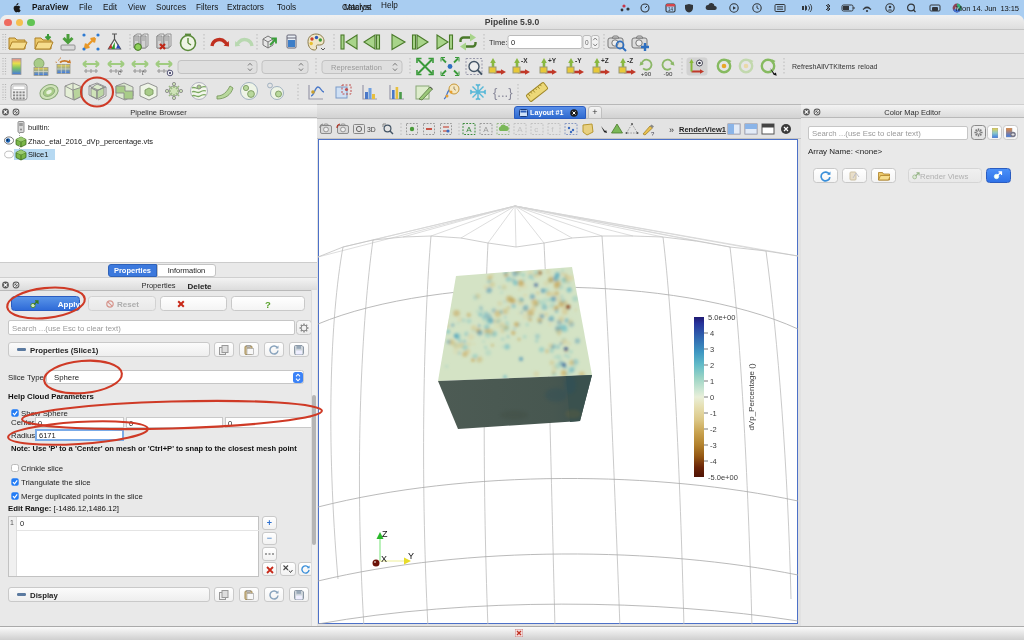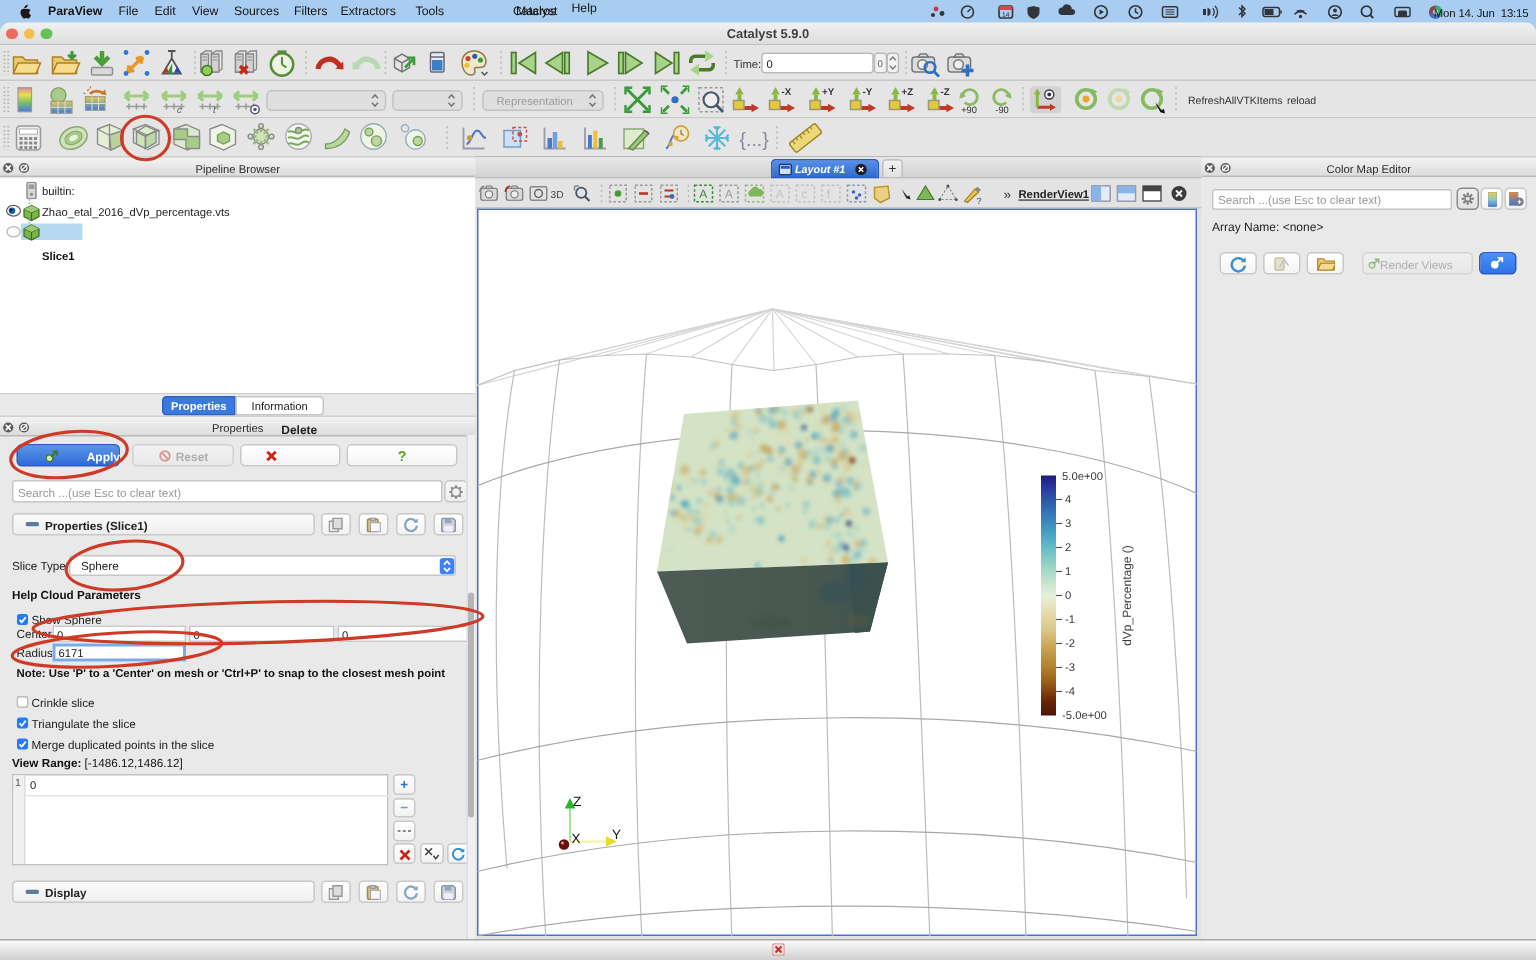--- a/index.html
+++ b/index.html
@@ -60,21 +60,21 @@
       <path d="M339 1.6a4.4 4.4 0 0 1 3.4 7.2L339 6z" fill="#2a6"></path>
       <path d="M342.4 8.8A4.4 4.4 0 0 1 335 8l4-2z" fill="#36c"></path>
       <circle cx="339" cy="6" r="1.6" fill="#eee"></circle>
     </svg>
 <div class="abs" style="right:5px;top:3.5px;font-size:7.6px;color:#141414;white-space:nowrap;letter-spacing:-0.1px;">Mon 14. Jun&nbsp; 13:15</div>
 <div class="abs" style="left:0;top:15px;width:1024px;height:625px;background:#e7e7e7;border-radius:7px 7px 0 0;"></div>
 <div class="abs" style="left:0;top:15px;width:1024px;height:15px;background:linear-gradient(#f1f1f1,#dedede);border-radius:7px 7px 0 0;border-bottom:1px solid #c3c3c3;"></div>
 <div class="abs" style="left:4.4px;top:18.6px;width:7.2px;height:7.2px;border-radius:50%;background:#ee6a5e;"></div>
 <div class="abs" style="left:15.9px;top:18.6px;width:7.2px;height:7.2px;border-radius:50%;background:#f5bf4f;"></div>
 <div class="abs" style="left:27.4px;top:18.6px;width:7.2px;height:7.2px;border-radius:50%;background:#61c454;"></div>
-<div class="abs" style="left:0;top:17px;width:1024px;text-align:center;font-size:8.6px;font-weight:bold;color:#3e3e3e;">Catalyst 5.9.0</div>
+<div class="abs" style="left:0;top:17px;width:1024px;text-align:center;font-size:8.6px;font-weight:bold;color:#3e3e3e;">Pipeline 5.9.0</div>
 <svg class="abs" style="left:0;top:30px;" width="1024" height="24" viewBox="0 0 1024 24">
       <defs>
         <linearGradient id="gmap" x1="0" y1="0" x2="0" y2="1">
           <stop offset="0" stop-color="#e08898"></stop>
           <stop offset="0.3" stop-color="#e8e04a"></stop>
           <stop offset="0.6" stop-color="#7ac464"></stop>
           <stop offset="1" stop-color="#4878e0"></stop>
         </linearGradient>
         <linearGradient id="gmap2" x1="0" y1="0" x2="0" y2="1">
           <stop offset="0" stop-color="#e8d048"></stop>
@@ -529,21 +529,21 @@
 <div class="abs" style="left:28px;top:136.5px;font-size:7.5px;color:#222;">Zhao_etal_2016_dVp_percentage.vts</div>
 <div class="abs" style="left:13.5px;top:148.5px;width:41px;height:11.5px;background:#b6d9f2;"></div>
 <svg class="abs" style="left:4px;top:150px" width="10" height="9" viewBox="0 0 10 9">
       <ellipse cx="5" cy="4.5" rx="4.4" ry="3.4" fill="none" stroke="#c0c0c0" stroke-width="1"></ellipse>
     </svg>
 <svg class="abs" style="left:15px;top:149px" width="12" height="12" viewBox="0 0 12 12">
       <path d="M1 3.5L6 1l5 2.5v5L6 11 1 8.5z" fill="#7ab648" stroke="#3c6a1e" stroke-width="0.8"></path>
       <path d="M1 3.5l5 2.2 5-2.2M6 5.7V11" stroke="#3c6a1e" stroke-width="0.8" fill="none"></path>
       <path d="M1 3.5L6 1l5 2.5-5 2.2z" fill="#9acb70"></path>
     </svg>
-<div class="abs" style="left:28px;top:150px;font-size:7.5px;font-weight:bold;color:#111;margin-top:16px;">Slice1</div>
+<div class="abs" style="left:28px;top:150px;font-size:7.5px;font-weight:normal;color:#111;">Slice1</div>
 <div class="abs" style="left:19px;top:132px;width:1px;height:4px;border-left:1px dotted #aaa;"></div>
 <div class="abs" style="left:19px;top:145px;width:1px;height:4px;border-left:1px dotted #aaa;"></div>
 <div class="abs" style="left:0;top:263px;width:317px;height:14px;background:#e9e9e9;"></div>
 <div class="abs" style="left:108px;top:263.5px;width:49px;height:13px;background:#3c79dd;border:1px solid #2f62b8;border-radius:3px 0 0 3px;"></div>
 <div class="abs" style="left:108px;top:266px;width:49px;text-align:center;font-size:7.5px;font-weight:bold;color:#fff;">Properties</div>
 <div class="abs" style="left:157px;top:263.5px;width:59px;height:13px;background:#fff;border:1px solid #c4c4c4;border-radius:0 3px 3px 0;"></div>
 <div class="abs" style="left:157px;top:266px;width:59px;text-align:center;font-size:7.5px;color:#222;">Information</div>
 <div class="abs" style="left:0px;top:277px;width:317px;height:14px;background:linear-gradient(#f3f3f3,#dcdcdc);border-bottom:1px solid #b9b9b9;border-top:1px solid #cfcfcf;"></div>
     <div class="abs hdrtxt" style="left:0px;top:280.5px;width:317px;text-align:center;">Properties</div>
     <svg class="abs" style="left:2px;top:281px" width="24" height="8" viewBox="0 0 24 8">
@@ -639,21 +639,21 @@
 <svg class="abs" style="left:11px;top:477.5px" width="8" height="8" viewBox="0 0 8 8">
       <rect x="0.3" y="0.3" width="7.4" height="7.4" rx="1.8" fill="#227cf5"></rect>
       <path d="M2 4.2l1.5 1.6L6.2 2.4" stroke="#fff" stroke-width="1.2" fill="none"></path>
     </svg>
 <div class="abs" style="left:21px;top:477.5px;font-size:7.8px;color:#222;">Triangulate the slice</div>
 <svg class="abs" style="left:11px;top:491.5px" width="8" height="8" viewBox="0 0 8 8">
       <rect x="0.3" y="0.3" width="7.4" height="7.4" rx="1.8" fill="#227cf5"></rect>
       <path d="M2 4.2l1.5 1.6L6.2 2.4" stroke="#fff" stroke-width="1.2" fill="none"></path>
     </svg>
 <div class="abs" style="left:21px;top:491.5px;font-size:7.8px;color:#222;text-align:center;">Merge duplicated points in the slice</div>
-<div class="abs" style="left:8px;top:504px;font-size:7.8px;color:#111;"><b>View Range:</b> [-1486.12,1486.12]</div>
+<div class="abs" style="left:8px;top:504px;font-size:7.8px;color:#111;"><b>Edit Range:</b> [-1486.12,1486.12]</div>
 <div class="abs" style="left:8px;top:516px;width:251px;height:61px;background:#fff;border:1px solid #c2c2c2;"></div>
 <div class="abs" style="left:9px;top:517px;width:8px;height:59px;background:#f0f0f0;border-right:1px solid #ddd;"></div>
 <div class="abs" style="left:10px;top:519px;font-size:7px;color:#555;">1</div>
 <div class="abs" style="left:20px;top:518.5px;font-size:7.5px;color:#222;">0</div>
 <div class="abs" style="left:17px;top:529.5px;width:242px;height:1px;background:#e4e4e4;"></div>
 <div class="abs" style="left:262px;top:516px;width:15px;height:13.5px;background:linear-gradient(#ffffff,#f2f2f2);border:1px solid #c9c9c9;border-radius:3px;"></div>
     <div class="abs" style="left:262px;top:517.5px;width:15px;text-align:center;font-size:9px;font-weight:bold;color:#2d6fd0;">+</div>
 <div class="abs" style="left:262px;top:531.5px;width:15px;height:13.5px;background:linear-gradient(#ffffff,#f2f2f2);border:1px solid #c9c9c9;border-radius:3px;"></div>
     <div class="abs" style="left:262px;top:533.0px;width:15px;text-align:center;font-size:9px;font-weight:bold;color:#6a9ad0;">−</div>
 <div class="abs" style="left:262px;top:547px;width:15px;height:13.5px;background:linear-gradient(#ffffff,#f2f2f2);border:1px solid #c9c9c9;border-radius:3px;"></div>
@@ -707,21 +707,21 @@
     </svg>
 <div class="abs" style="left:311px;top:290px;width:6px;height:336px;background:#f0f0f0;border-left:1px solid #ddd;"></div>
 <div class="abs" style="left:312px;top:395px;width:4px;height:150px;background:#b5b5b5;border-radius:2px;"></div>
 <div class="abs" style="left:317px;top:105px;width:484px;height:521px;background:#e2e2e2;"></div>
 <div class="abs" style="left:317px;top:105px;width:484px;height:14px;background:linear-gradient(#e8e8e8,#d2d2d2);border-bottom:1px solid #bbb;"></div>
 <div class="abs" style="left:514px;top:105.5px;width:72px;height:13.5px;background:linear-gradient(#5a8fe8,#2f6bd0);border:1px solid #2a5cc0;border-radius:3px 3px 0 0;"></div>
 <svg class="abs" style="left:519px;top:108.5px" width="9" height="8" viewBox="0 0 9 8">
       <rect x="0.5" y="0.5" width="8" height="7" rx="1" fill="#cfe2f8" stroke="#1a3a7a"></rect>
       <rect x="1.5" y="1.5" width="6" height="2" fill="#2a5cb8"></rect>
     </svg>
-<div class="abs" style="left:530px;top:108px;font-size:7.2px;font-weight:bold;color:#fff;font-style:italic;">Layout #1</div>
+<div class="abs" style="left:530px;top:108px;font-size:7.2px;font-weight:bold;color:#fff;">Layout #1</div>
 <svg class="abs" style="left:570px;top:108.5px" width="8" height="8" viewBox="0 0 8 8">
       <circle cx="4" cy="4" r="3.8" fill="#1e1e1e"></circle>
       <path d="M2.5 2.5l3 3M5.5 2.5l-3 3" stroke="#fff" stroke-width="1"></path>
     </svg>
 <div class="abs" style="left:588px;top:105.5px;width:14px;height:13.5px;background:linear-gradient(#f4f4f4,#e0e0e0);border:1px solid #c0c0c0;border-radius:3px 3px 0 0;"></div>
 <div class="abs" style="left:588px;top:107px;width:14px;text-align:center;font-size:9px;color:#333;">+</div>
 <div class="abs" style="left:317px;top:119px;width:484px;height:20px;background:#e3e3e3;border-bottom:1px solid #c4c4c4;"></div>
 <svg class="abs" style="left:317px;top:119px" width="484" height="20" viewBox="0 0 484 20">
       <g transform="translate(9,10)">
         <rect x="-5.5" y="-3.5" width="11" height="8" rx="1.5" fill="#d8d8d8" stroke="#777" stroke-width="0.8"></rect>

